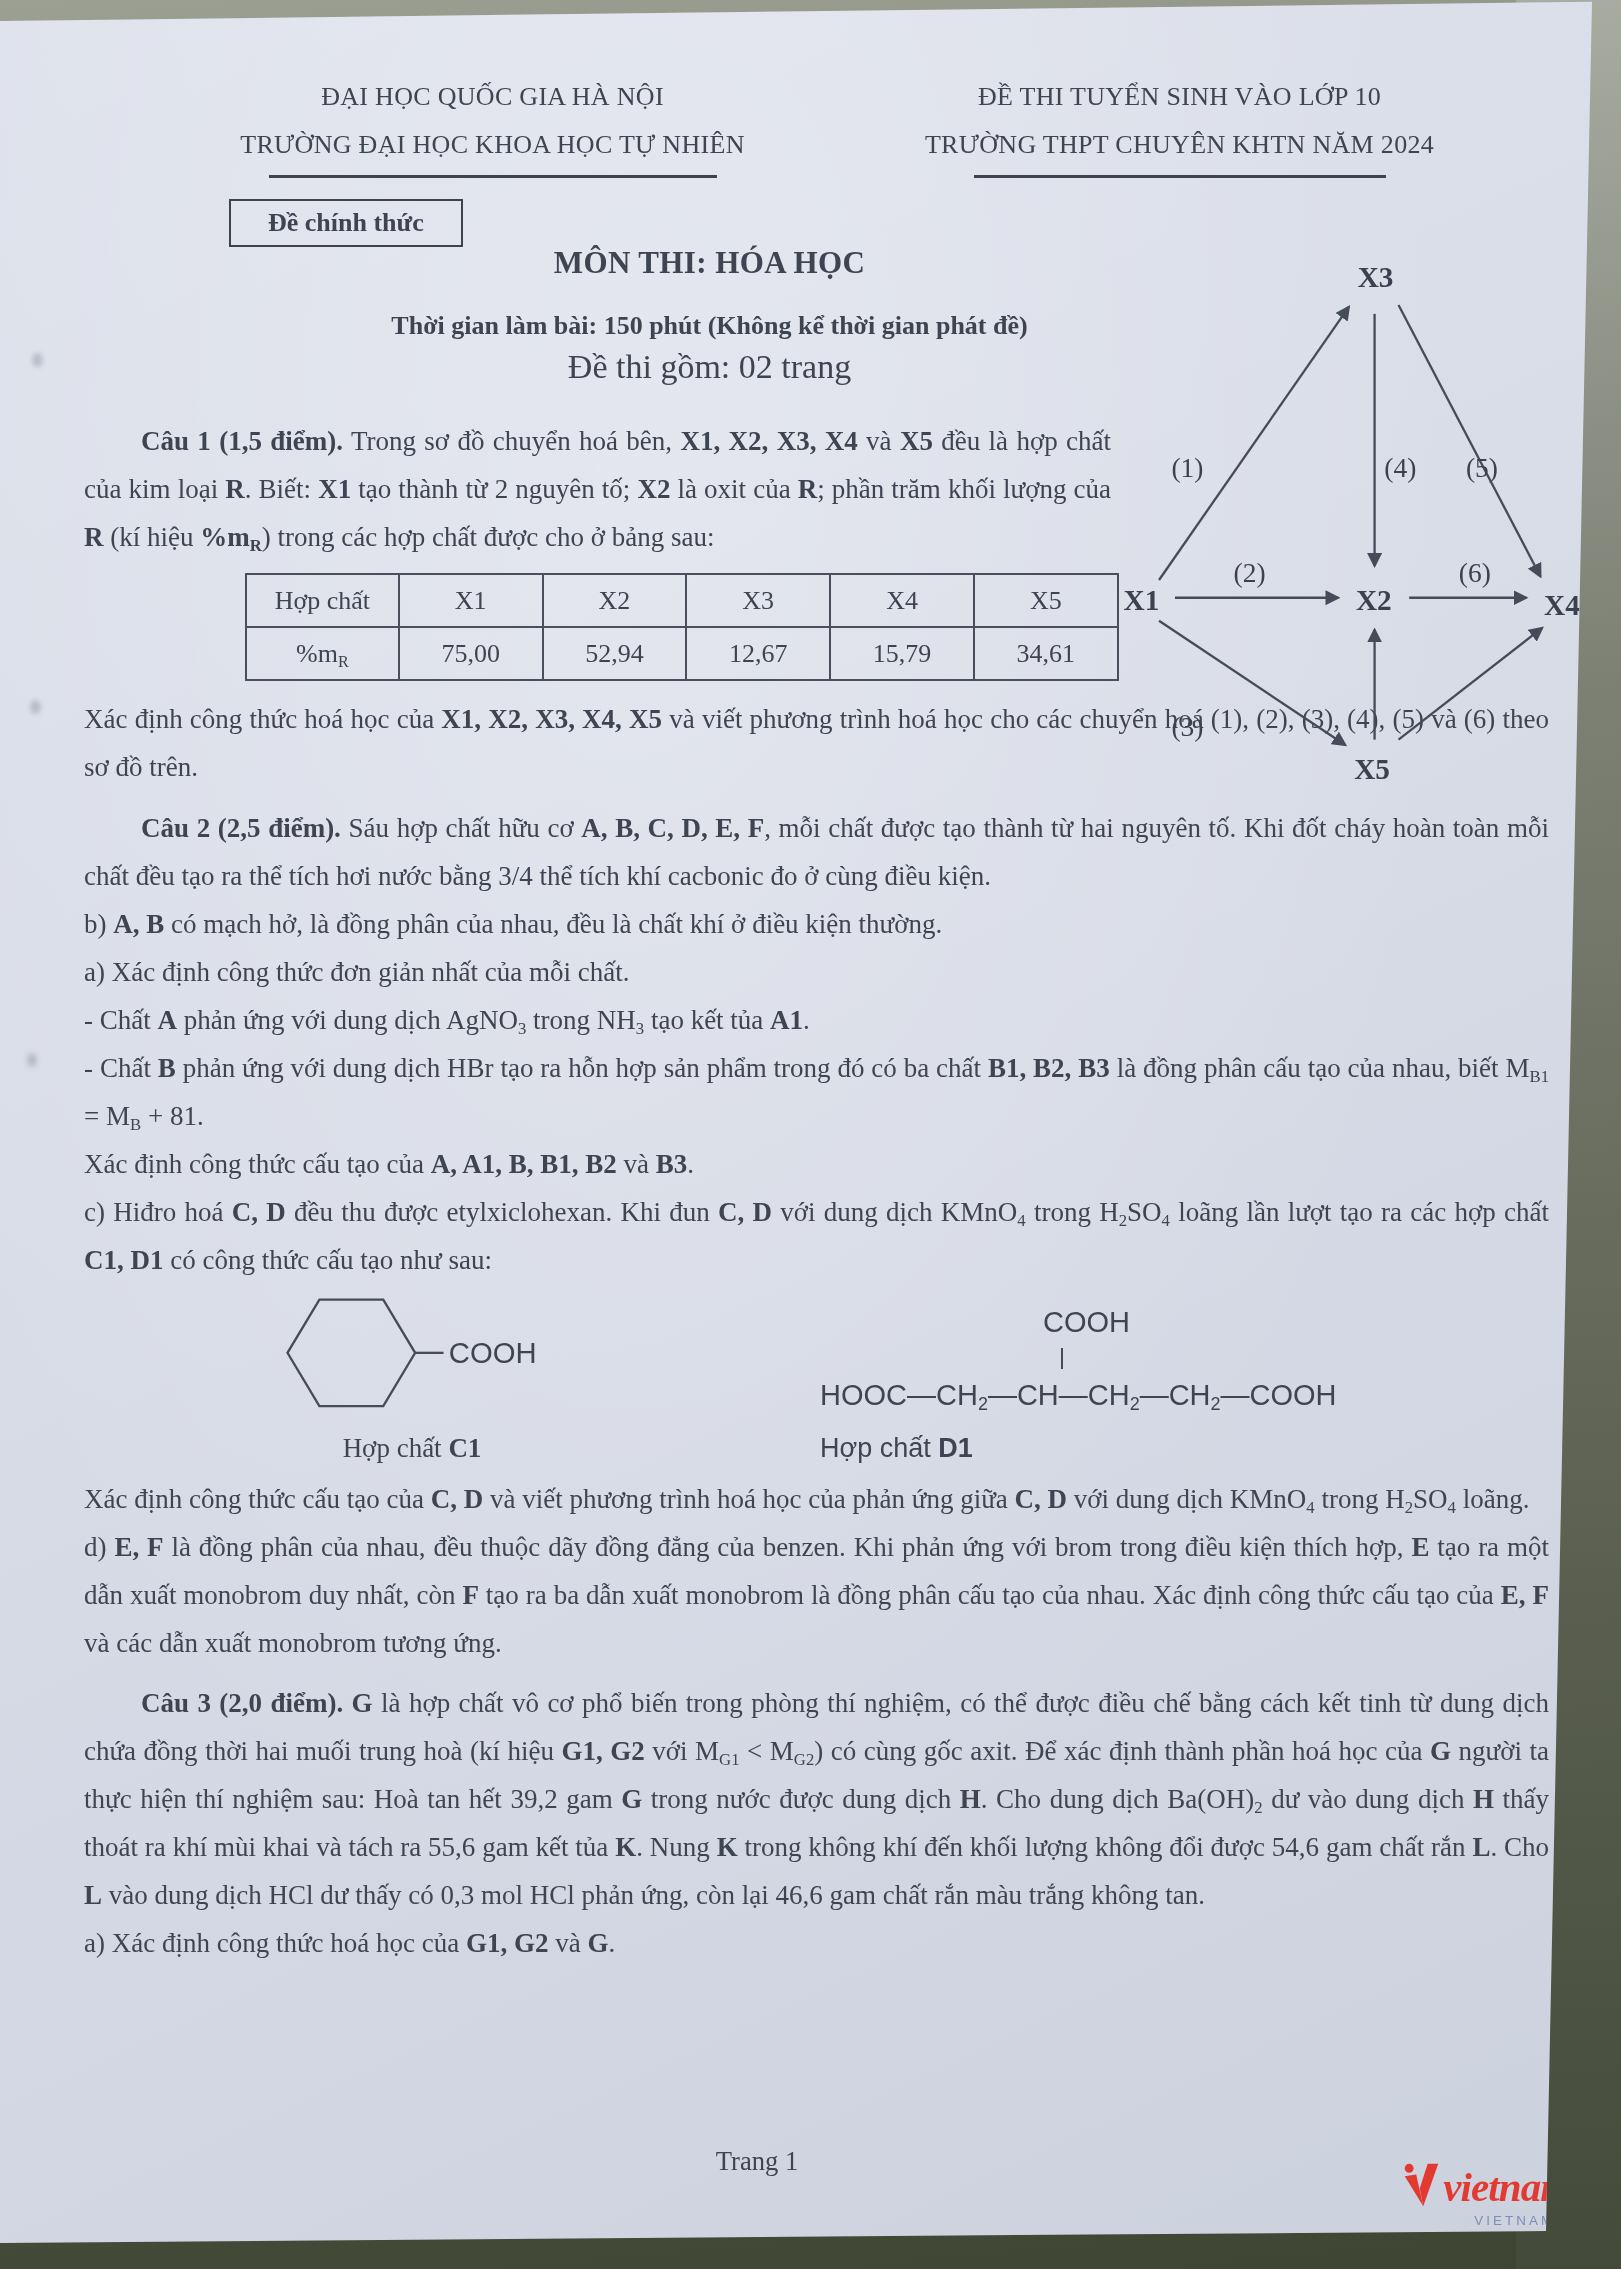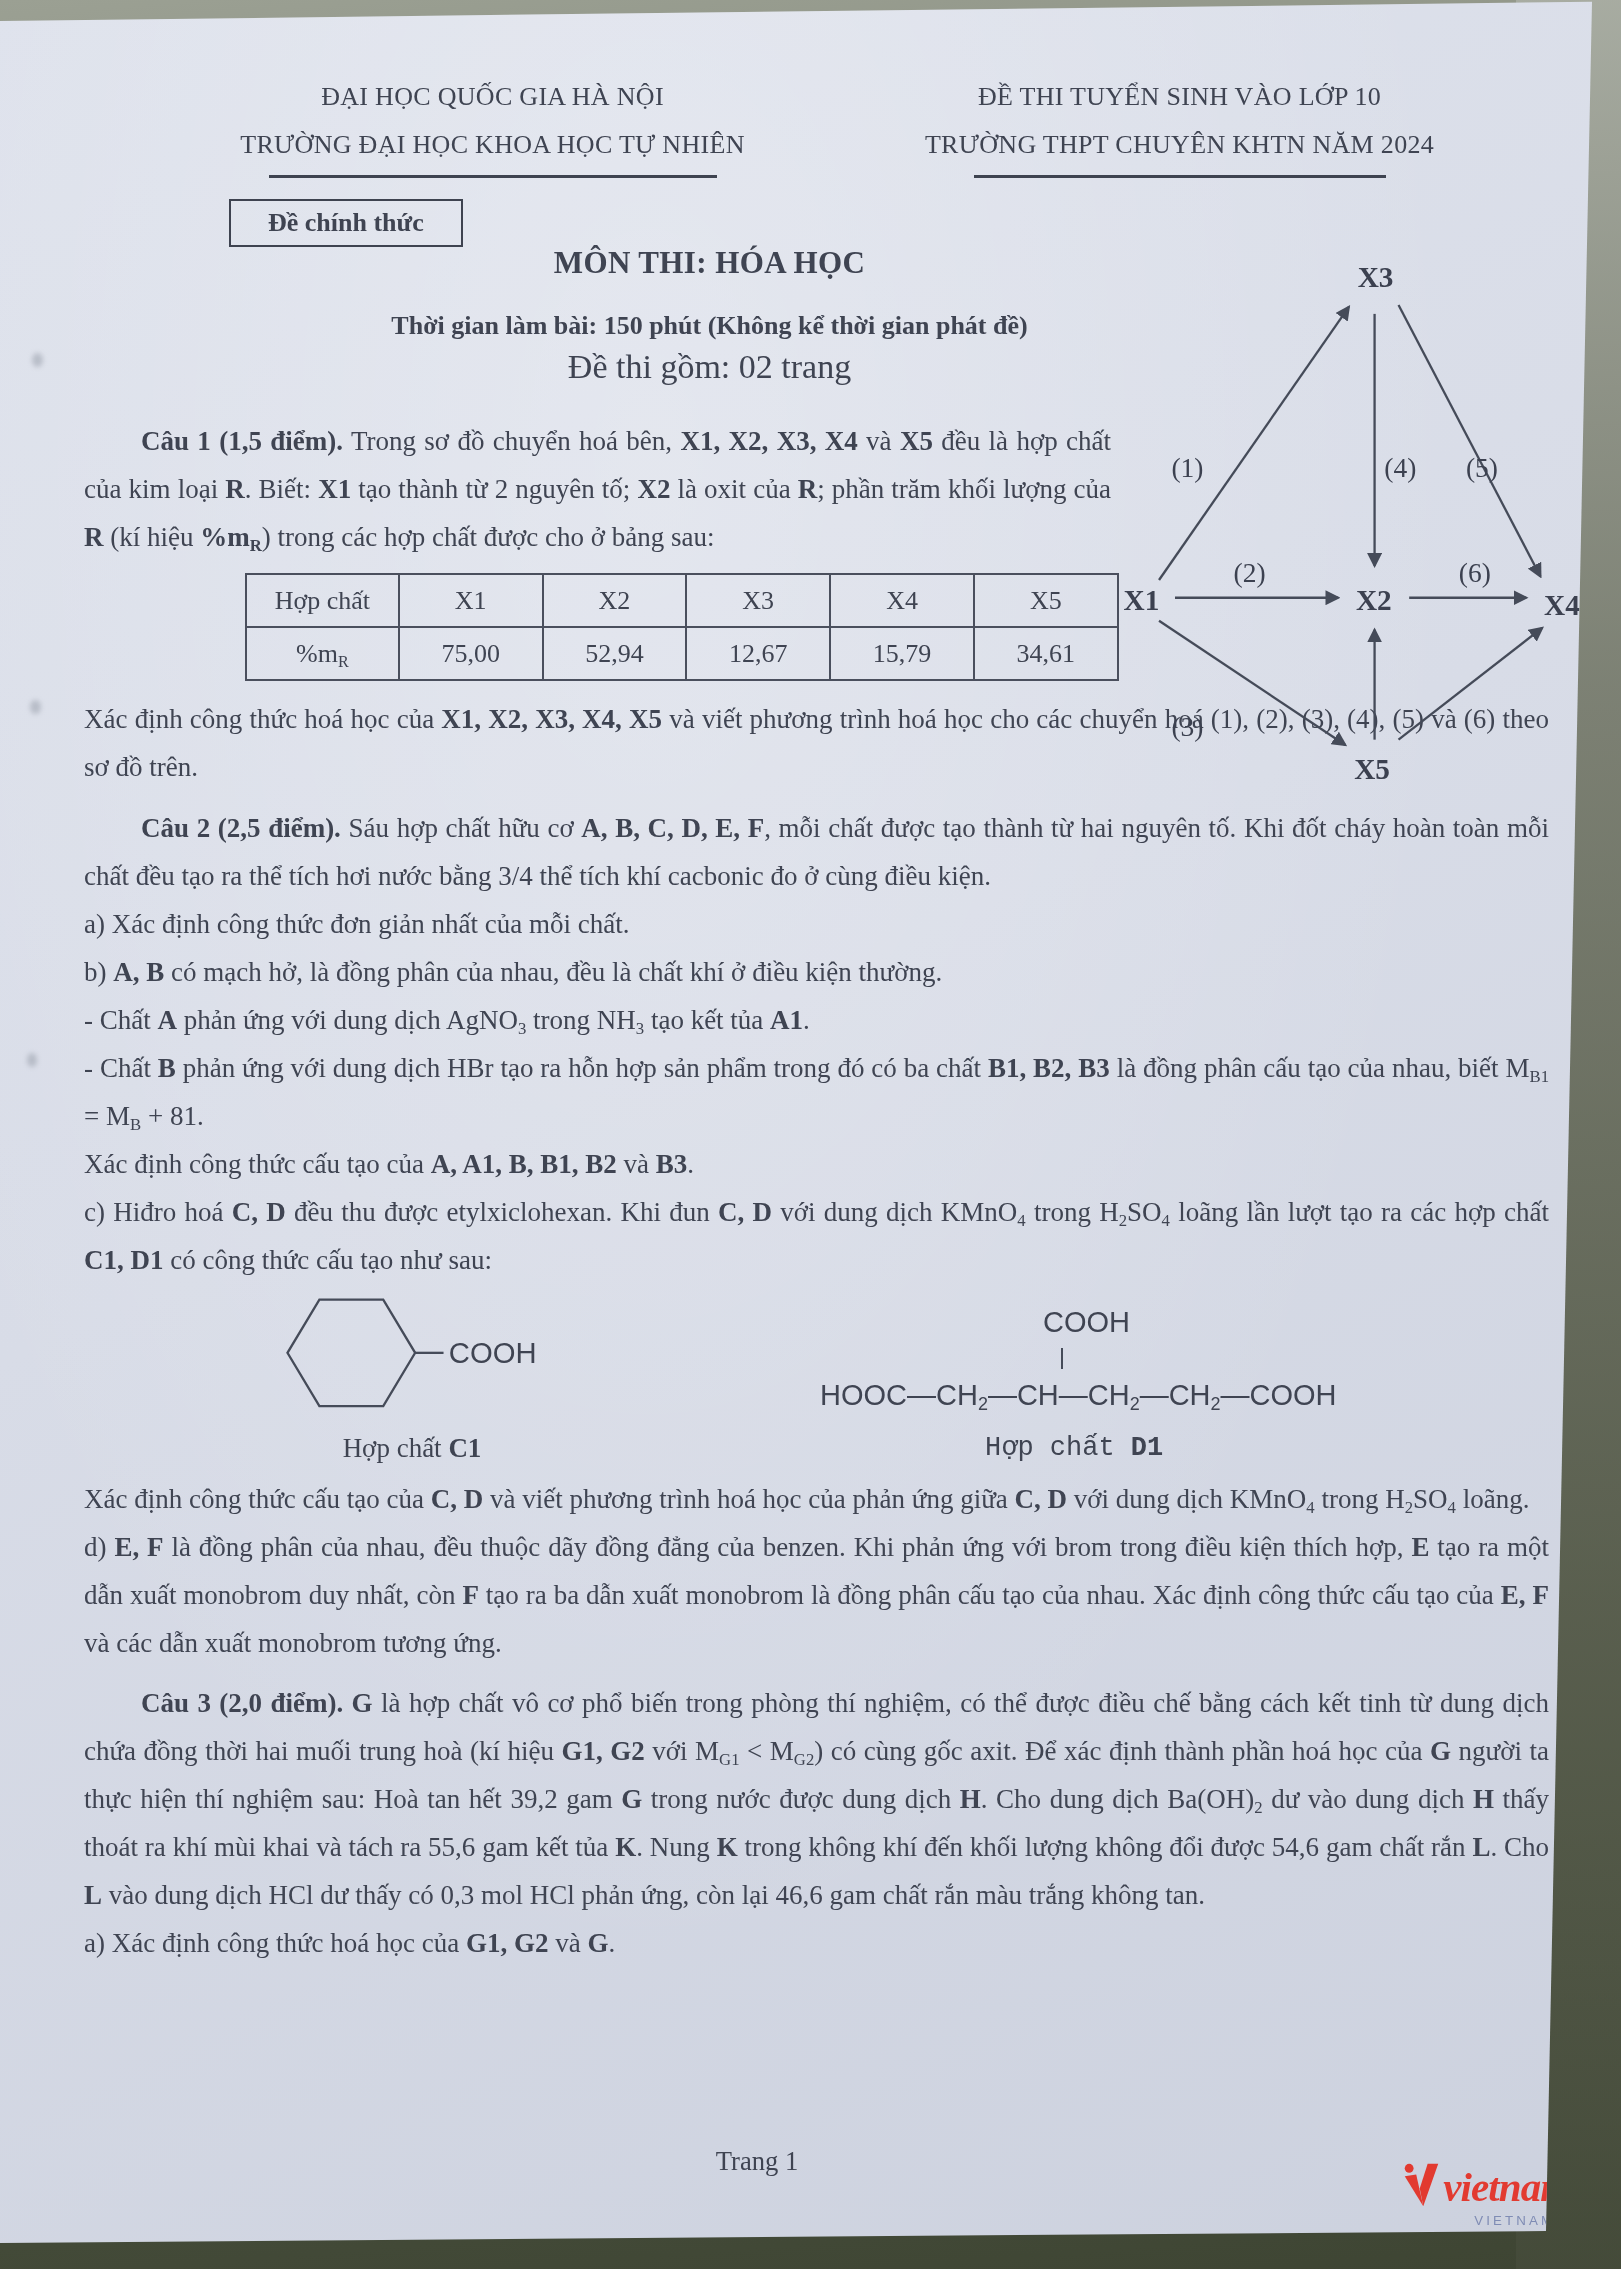--- a/index.html
+++ b/index.html
@@ -47,21 +47,21 @@
   .structs{position:relative;height:184px;margin:5.3px 0 1.8px 0;}
   .struct-c1{position:absolute;left:142px;top:0;width:372px;text-align:center;}
   .struct-c1 svg{display:block;margin:0 auto;}
   .struct-label{font-size:27px;margin-top:1.8px;}
   .c1svg text{font-family:"Liberation Sans","DejaVu Sans",sans-serif;font-size:33px;fill:#3f4452;}
   .c1svg path{stroke:#454b59;stroke-width:2.6px;fill:none;}
   .struct-d1{position:absolute;left:736px;top:8.9px;width:638px;
     font-family:"Liberation Sans","DejaVu Sans",sans-serif;font-size:29px;}
   .d1-top{margin-left:223px;}
   .d1-bar{margin-left:241px;height:21px;width:0;border-left:2.7px solid #454b59;margin-top:1.8px;margin-bottom:1.8px;}
-  .d1-label{font-family:Liberation Mono, monospace;font-size:27px;margin-left:165px;margin-top:5.3px;}
+  .d1-label{font-family:Liberation Sans, sans-serif;font-size:27px;margin-top:5.3px;}
   sub{font-size:62%;vertical-align:-0.28em;line-height:0;}
   .gap{height:12.4px;}
   
   .page-footer{position:absolute;left:757px;top:2146px;transform:translateX(-50%);font-size:26.6px;}
   .brand{position:absolute;left:1373px;top:2162px;width:248px;text-align:right;}
   .brand-row{display:flex;align-items:flex-end;justify-content:flex-end;gap:3.5px;}
   .brand-name{font-family:"Liberation Serif",serif;font-style:italic;font-weight:bold;
     font-size:41px;color:#e23a30;line-height:41px;letter-spacing:-0.9px;}
   .brand-cap{font-family:"Liberation Sans",sans-serif;font-size:13.3px;letter-spacing:3.1px;
     color:#7f8cb4;margin-top:5.3px;}
@@ -150,22 +150,22 @@
           </tbody>
         </table>
 
         <p>Xác định công thức hoá học của <b>X1, X2, X3, X4, X5</b> và viết phương trình hoá học cho các chuyển hoá (1), (2), (3), (4), (5) và (6) theo sơ đồ trên.</p>
       </div>
 
       <div class="gap"></div>
 
       <div>
         <p class="indent"><b>Câu 2 (2,5 điểm).</b> Sáu hợp chất hữu cơ <b>A, B, C, D, E, F</b>, mỗi chất được tạo thành từ hai nguyên tố. Khi đốt cháy hoàn toàn mỗi chất đều tạo ra thể tích hơi nước bằng 3/4 thể tích khí cacbonic đo ở cùng điều kiện.</p>
+        <p>b) <b>A, B</b> có mạch hở, là đồng phân của nhau, đều là chất khí ở điều kiện thường.</p>
         <p>a) Xác định công thức đơn giản nhất của mỗi chất.</p>
-        <p>b) <b>A, B</b> có mạch hở, là đồng phân của nhau, đều là chất khí ở điều kiện thường.</p>
         <p>- Chất <b>A</b> phản ứng với dung dịch AgNO<sub>3</sub> trong NH<sub>3</sub> tạo kết tủa <b>A1</b>.</p>
         <p>- Chất <b>B</b> phản ứng với dung dịch HBr tạo ra hỗn hợp sản phẩm trong đó có ba chất <b>B1, B2, B3</b> là đồng phân cấu tạo của nhau, biết M<sub>B1</sub> = M<sub>B</sub> + 81.</p>
         <p>Xác định công thức cấu tạo của <b>A, A1, B, B1, B2</b> và <b>B3</b>.</p>
         <p>c) Hiđro hoá <b>C, D</b> đều thu được etylxiclohexan. Khi đun <b>C, D</b> với dung dịch KMnO<sub>4</sub> trong H<sub>2</sub>SO<sub>4</sub> loãng lần lượt tạo ra các hợp chất <b>C1, D1</b> có công thức cấu tạo như sau:</p>
 
         <div class="structs">
           <div class="struct-c1">
             <svg class="c1svg" width="293" height="133" viewBox="0 0 330 150" style="font-size:30.5px">
               <path d="M60 12 L132 12 L168 72 L132 132 L60 132 L24 72 Z"></path>
               <path d="M168 72 L200 72"></path>

